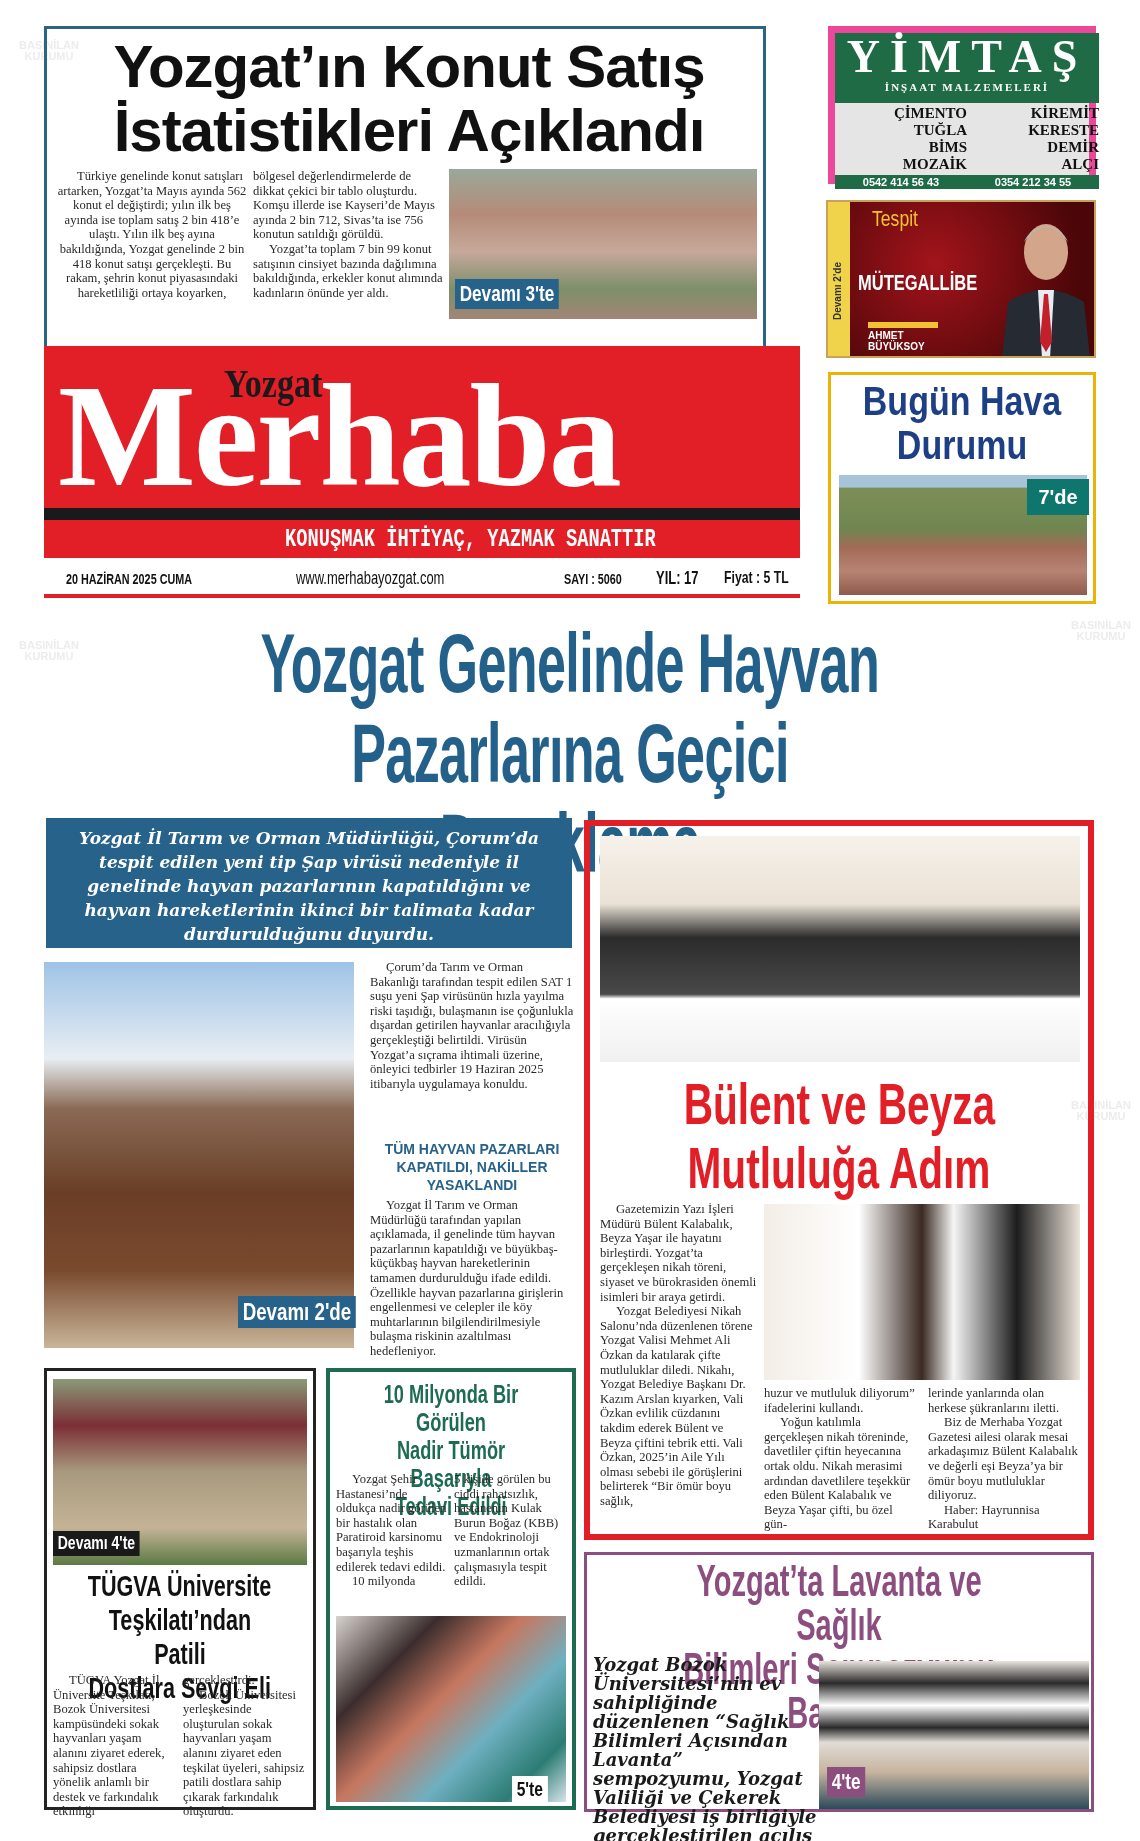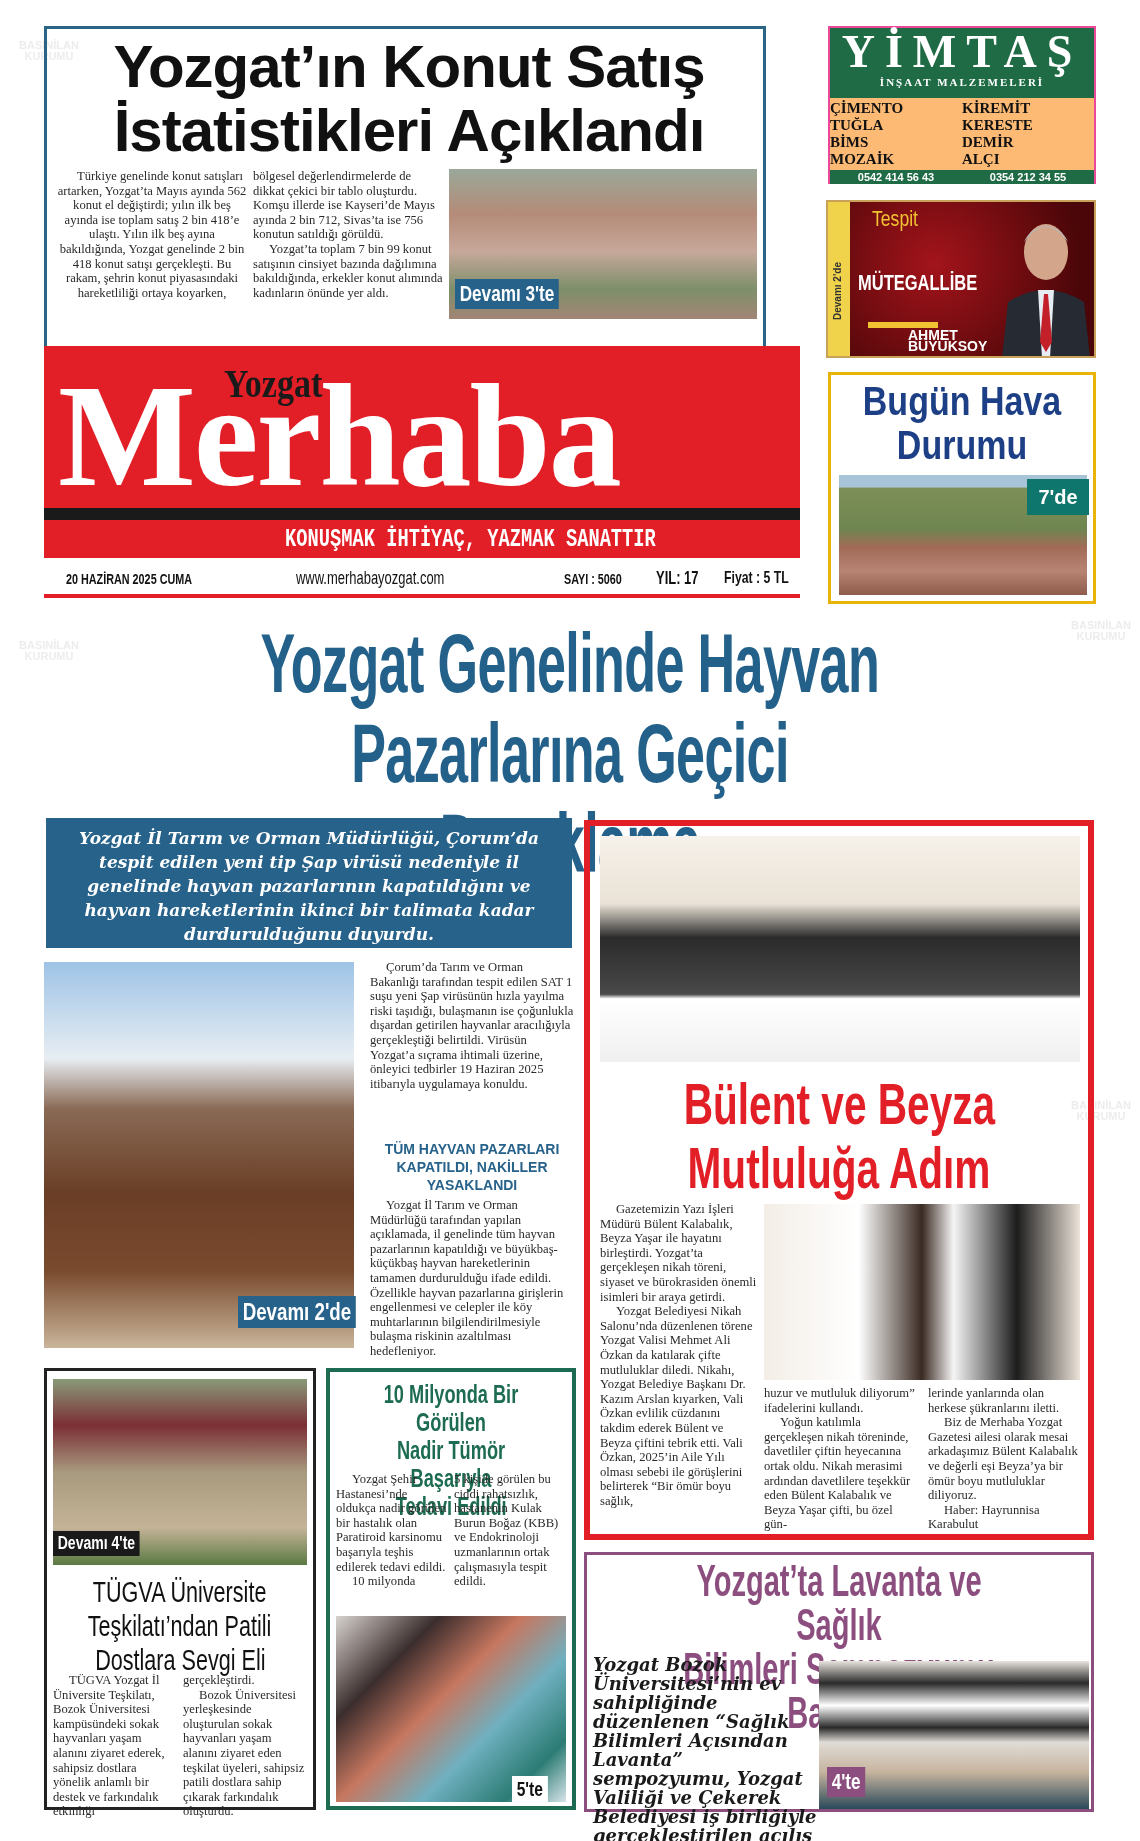--- a/index.html
+++ b/index.html
@@ -12,34 +12,34 @@
 
   
   #top-story { left: 44px; top: 26px; width: 722px; height: 341px; border: 3px solid #2a6585; }
   #top-title { left: 22px; top: 6px; width: 680px; font-size: 60px; line-height: 64px; color: #111; letter-spacing: -1px; text-align: center; }
   #top-col1 { left: 10px; top: 140px; width: 190px; text-align: center; }
   #top-col2 { left: 206px; top: 140px; width: 190px; }
   #top-photo { left: 402px; top: 140px; width: 308px; height: 150px; background: linear-gradient(180deg,#9aa89a 0%,#b58b78 30%,#c7a89b 55%,#7d8f6a 80%,#a28575 100%); }
   .pill-devam { font-family: "Liberation Sans", sans-serif; font-weight: bold; color: #fff; padding: 2px 6px; transform: scaleX(0.78); transform-origin: left top; white-space: nowrap; }
 
   
-  #ad-yimtas { left: 828px; top: 26px; width: 268px; height: 158px; border: 2px solid #ec4899; background: #fdba74; }
+  #ad-yimtas { left: 828px; top: 26px; width: 268px; height: 158px; border: 7px solid #ec4899; background: #e5e5e5; }
   #yimtas-head { left: 0; top: 0; width: 264px; height: 70px; background: #1f6b45; text-align: center; color: #fff; }
   #yimtas-brand { font-family: "Liberation Serif", serif; font-weight: bold; font-size: 46px; letter-spacing: 10px; line-height: 48px; }
   #yimtas-sub { font-family: "Liberation Serif", serif; font-weight: bold; font-size: 11px; letter-spacing: 2px; }
-  #yimtas-grid { left: 0; top: 72px; width: 264px; display: grid; grid-template-columns: 1fr 1fr; text-align: left; font-family: "Liberation Serif", serif; font-weight: bold; font-size: 15px; line-height: 17px; color: #111; }
+  #yimtas-grid { left: 0; top: 72px; width: 264px; display: grid; grid-template-columns: 1fr 1fr; text-align: right; font-family: "Liberation Serif", serif; font-weight: bold; font-size: 15px; line-height: 17px; color: #111; }
   #yimtas-phones { left: 0; top: 142px; width: 264px; height: 14px; background: #1f6b45; color: #fff; display: flex; justify-content: space-around; font-family: "Liberation Sans", sans-serif; font-weight: bold; font-size: 11px; line-height: 14px; }
 
   #ad-tespit { left: 826px; top: 200px; width: 270px; height: 158px; border: 2px solid #c9a25a; background: radial-gradient(circle at 40% 40%, #a3141b, #4a0608 80%); overflow: hidden; }
   #tespit-strip { left: 0; top: 0; width: 22px; height: 154px; background: #f0d34a; }
   #tespit-strip span { position: absolute; left: 4px; top: 118px; transform: rotate(-90deg); transform-origin: left top; font-family: "Liberation Sans", sans-serif; font-weight: bold; font-size: 10px; color: #333; white-space: nowrap; }
   #tespit-label { left: 44px; top: 4px; font-family: "Liberation Sans", sans-serif; font-size: 22px; color: #f1c232; transform: scaleX(0.8); transform-origin: left top; }
   #tespit-title { left: 30px; top: 68px; font-family: "Liberation Sans", sans-serif; font-weight: bold; font-size: 22px; color: #fff; transform: scaleX(0.75); transform-origin: left top; white-space: nowrap; }
   #tespit-bar { left: 40px; top: 120px; width: 70px; height: 6px; background: #f1c232; }
-  #tespit-author { left: 40px; top: 128px; font-family: "Liberation Sans", sans-serif; font-weight: bold; font-size: 14px; line-height: 11px; color: #fff; margin-left: 40px; }
+  #tespit-author { left: 40px; top: 128px; font-family: "Liberation Sans", sans-serif; font-weight: bold; font-size: 10px; line-height: 11px; color: #fff; }
   #tespit-person { left: 170px; top: 10px; width: 96px; height: 146px; }
 
   #ad-hava { left: 828px; top: 372px; width: 268px; height: 232px; border: 3px solid #eab308; background: #fff; }
   #hava-title { left: 0; top: 4px; width: 262px; text-align: center; font-family: "Liberation Sans", sans-serif; font-weight: bold; font-size: 40px; line-height: 44px; color: #1d3f86; }
   #hava-photo { left: 8px; top: 100px; width: 248px; height: 120px; background: linear-gradient(180deg,#a8c4d8 0%,#a8c4d8 10%,#7d8f58 11%,#6f8550 45%,#a26b57 60%,#b78373 80%,#8e5c4c 100%); }
   #hava-badge { left: 196px; top: 104px; width: 62px; height: 36px; background: #0f766e; color: #fff; font-family: "Liberation Sans", sans-serif; font-weight: bold; font-size: 20px; line-height: 36px; text-align: center; }
 
   
   #masthead { left: 44px; top: 346px; width: 756px; height: 212px; background: #e21e26; }
   #mast-yozgat { left: 180px; top: 14px; font-family: "Liberation Serif", serif; font-weight: bold; font-size: 40px; color: #1a1a1a; transform: scaleX(0.85); transform-origin: left top; }
@@ -69,21 +69,21 @@
   #wed-title div span { display: inline-block; transform: scaleX(0.7); }
   #wed-col1 { left: 10px; top: 376px; width: 158px; }
   #wed-photo2 { left: 174px; top: 378px; width: 316px; height: 176px; background: linear-gradient(90deg,#f3ede6 0%,#ffffff 30%,#3a2a22 50%,#f5f5f5 60%,#1d1d1d 80%,#ece3d9 100%); }
   #wed-col2 { left: 174px; top: 560px; width: 152px; font-family: Liberation Serif, serif; }
   #wed-col3 { left: 338px; top: 560px; width: 152px; }
 
   
   #tugva { left: 44px; top: 1368px; width: 272px; height: 442px; border: 3px solid #222; }
   #tugva-photo { left: 6px; top: 8px; width: 254px; height: 186px; background: linear-gradient(180deg,#8a9a78 0%,#7b2f36 25%,#a89a7e 50%,#c4b397 80%,#5b7a43 100%); }
   #tugva-devam { left: 6px; top: 160px; background: #1a1a1a; font-size: 18px; }
-  #tugva-title { left: 0; top: 198px; width: 266px; text-align: center; font-family: "Liberation Sans", sans-serif; font-weight: normal; font-size: 30px; line-height: 34px; color: #111; margin-top: 6px; }
+  #tugva-title { left: 0; top: 198px; width: 266px; text-align: center; font-family: "Liberation Sans", sans-serif; font-weight: bold; font-size: 30px; line-height: 34px; color: #111; }
   #tugva-title div span { display: inline-block; transform: scaleX(0.72); }
   #tugva-col1 { left: 6px; top: 302px; width: 122px; }
   #tugva-col2 { left: 136px; top: 302px; width: 124px; }
 
   
   #tumor { left: 326px; top: 1368px; width: 250px; height: 442px; border: 4px solid #1c6b52; }
   #tumor-title { left: 0; top: 8px; width: 242px; text-align: center; font-family: "Liberation Sans", sans-serif; font-weight: bold; font-size: 26px; line-height: 28px; color: #1c6b52; }
   #tumor-title div span { display: inline-block; transform: scaleX(0.7); }
   #tumor-col1 { left: 6px; top: 100px; width: 112px; }
   #tumor-col2 { left: 124px; top: 100px; width: 112px; }

